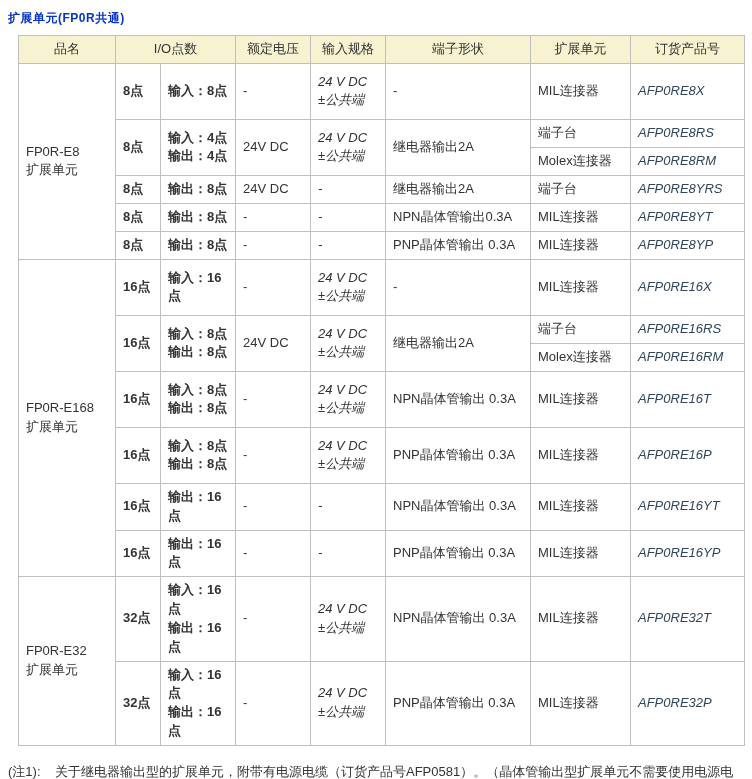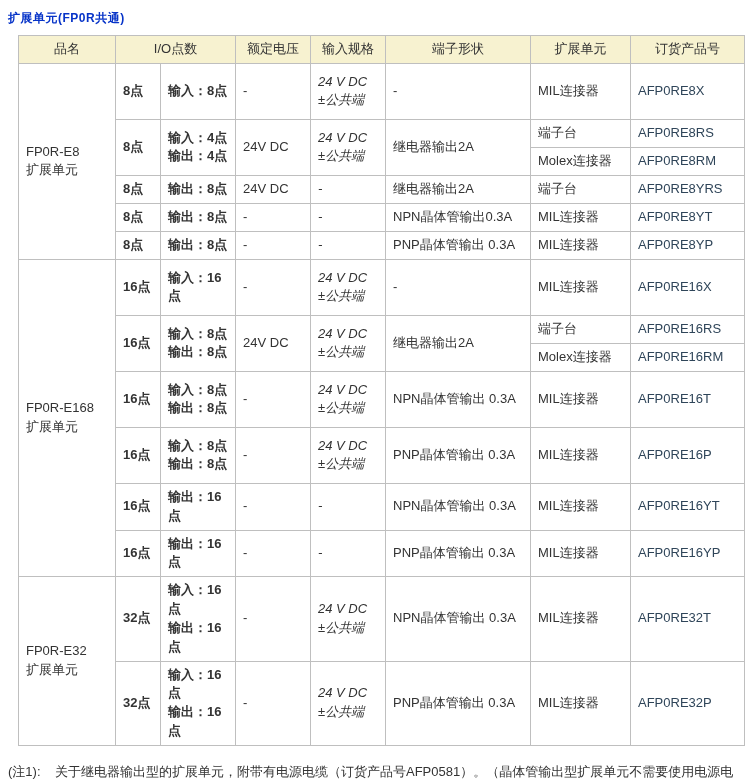--- a/index.html
+++ b/index.html
@@ -54,21 +54,21 @@
   tr.h2{height:56px;}
   td.c-group{
     background:var(--group-bg);
     text-align:center;
     white-space:pre-line;
     margin-left:40px;
   }
   td.c-points{text-align:center;padding:4px 3px;font-weight:bold;}
   td.c-io{white-space:pre-line;padding:4px 5px;font-weight:bold;}
   td.c-in{white-space:pre-line;font-style:italic;}
-  td.c-code{color:var(--code-color);}
+  td.c-code{color:var(--code-color);font-style:italic;}
   .notes{
     margin-top:16px;
     font-size:13px;
     line-height:1.5;
   }
   .note{
     display:flex;
     margin-bottom:10px;
   }
   .note-label{

